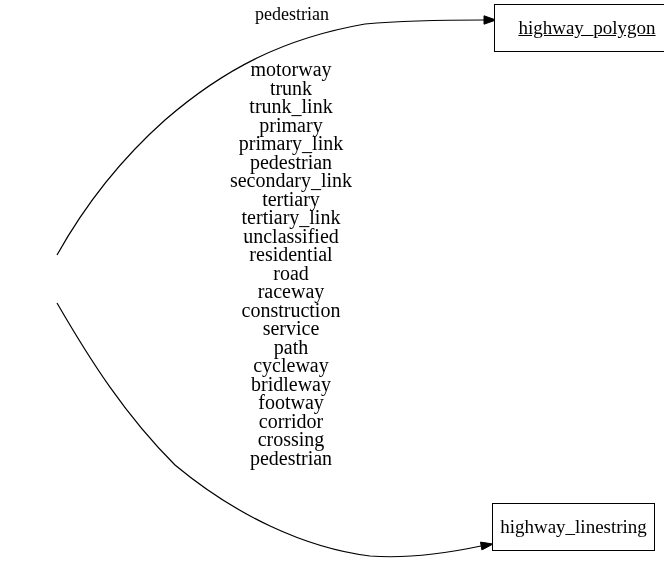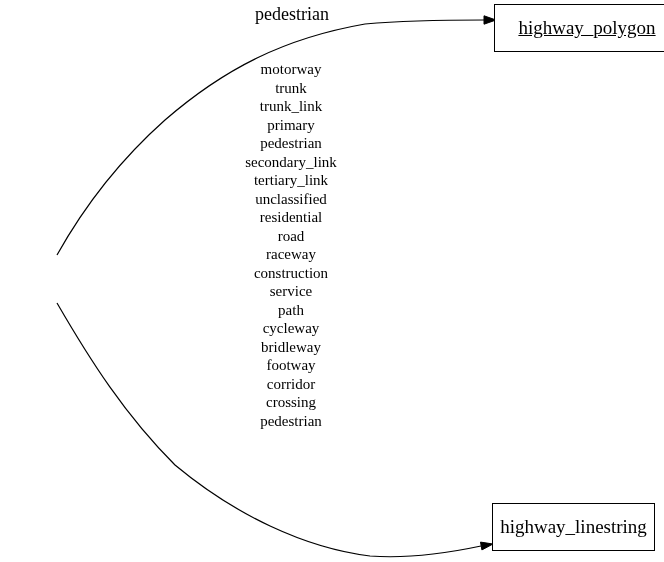--- a/index.html
+++ b/index.html
@@ -61,21 +61,21 @@
     text-align: center;
     font-size: 18px;
     line-height: 18.5px;
   }
   .edge-label-list {
     position: absolute;
     left: 191px;
     top: 60px;
     width: 200px;
     text-align: center;
-    font-size: 15px;
+    font-size: 20px;
     line-height: 18.5px;
   }
 </style>
 </head>
 <body>
 
 <div class="canvas">
 
   <svg class="edge-layer" viewBox="0 0 664 562" xmlns="http://www.w3.org/2000/svg">
     <path d="M 57,255 C 85,205 120,160 165,120 C 225,68 285,38 365,24 C 405,20.5 445,20 484,20" fill="none" stroke="#000000" stroke-width="1.2"></path>
@@ -93,22 +93,24 @@
     <span>highway_linestring</span>
   </div>
 
   <div class="edge-label-single">pedestrian</div>
 
   <div class="edge-label-list">
       <div>motorway</div>
       <div>trunk</div>
       <div>trunk_link</div>
       <div>primary</div>
+      <div>primary_link</div>
       <div>pedestrian</div>
       <div>secondary_link</div>
+      <div>tertiary</div>
       <div>tertiary_link</div>
       <div>unclassified</div>
       <div>residential</div>
       <div>road</div>
       <div>raceway</div>
       <div>construction</div>
       <div>service</div>
       <div>path</div>
       <div>cycleway</div>
       <div>bridleway</div>

